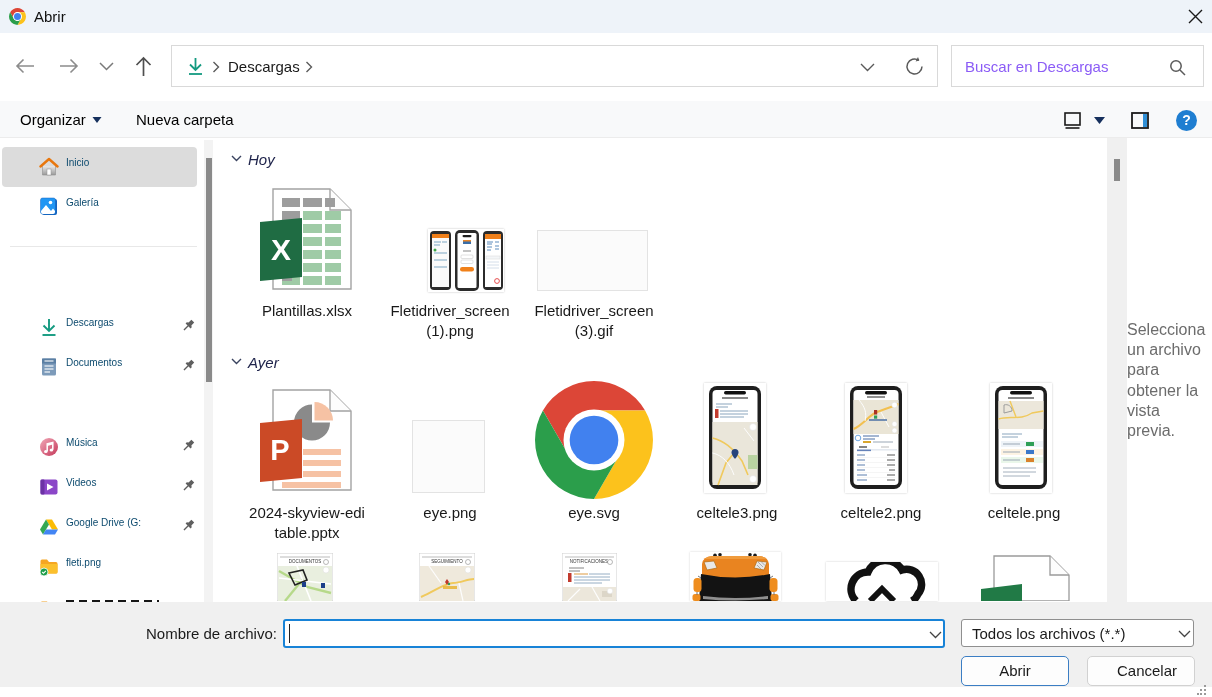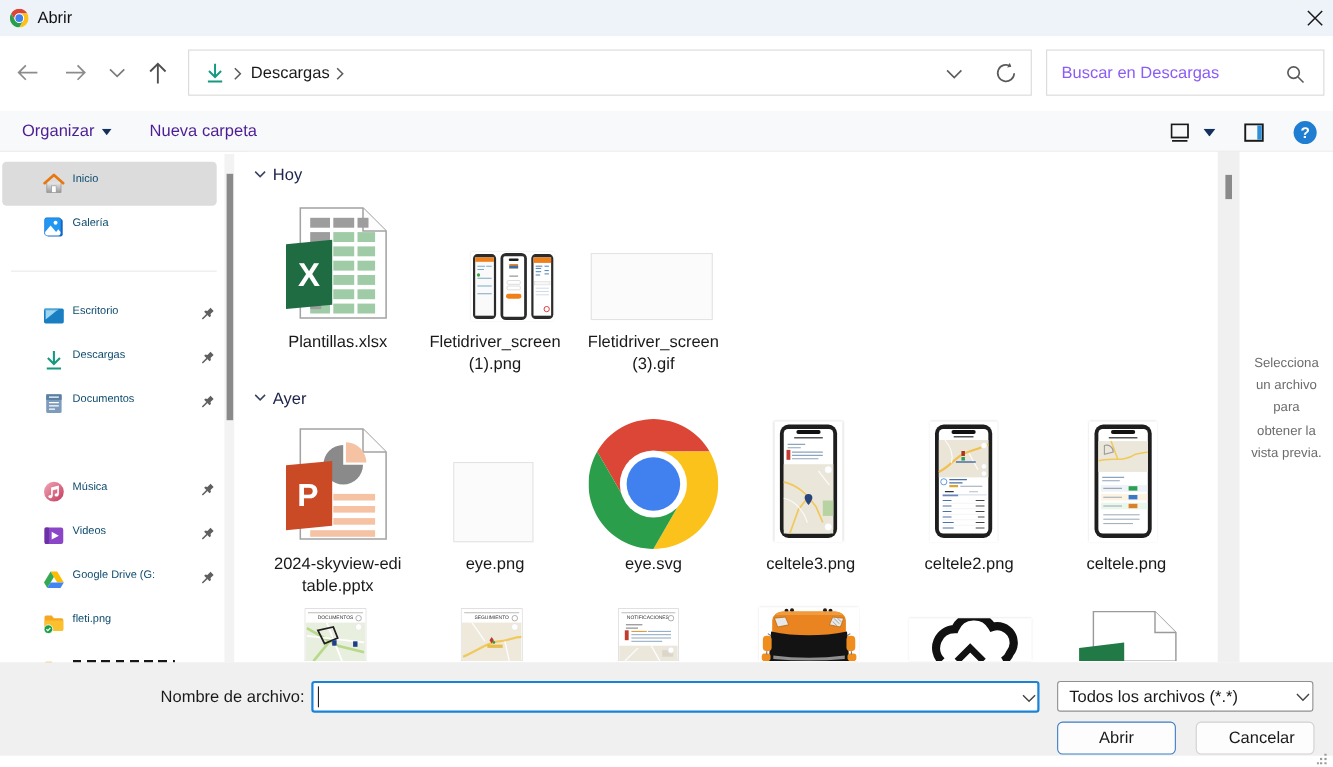--- a/index.html
+++ b/index.html
@@ -11,41 +11,41 @@
 #titlebar .title { position:absolute; left:34px; top:8px; font-size:15px; color:#111; }
 
 #navbar { position:absolute; left:0; top:33px; width:1212px; height:68px; background:#fff; }
 .navbtn { position:absolute; top:23px; }
 #addrbox { position:absolute; left:171px; top:12px; width:767px; height:42px; border:1px solid #d9d9d9; background:#fff; }
 #addrbox .crumb { position:absolute; left:56px; top:12px; font-size:15px; color:#191919; }
 #searchbox { position:absolute; left:951px; top:12px; width:253px; height:42px; border:1px solid #d9d9d9; background:#fff; }
 #searchbox .ph { position:absolute; left:13px; top:12px; font-size:15px; color:#8b5cf6; }
 
 #cmdbar { position:absolute; left:0; top:101px; width:1212px; height:37px; background:#f8f9fa; border-bottom:1px solid #ececec; }
-#cmdbar .t { position:absolute; top:10px; font-size:15px; color:#4c1d95; }
+#cmdbar .t { position:absolute; top:10px; font-size:15px; color:#000000; }
 
 #sidebar { position:absolute; left:0; top:138px; width:225px; height:463px; }
 .srow { position:absolute; left:0; width:197px; height:40px; }
 .srow .lab { position:absolute; left:66px; top:10px; font-size:10px; color:#0c4a6e; white-space:nowrap; }
 .srow .ic { position:absolute; left:39px; top:10px; width:20px; height:20px; }
 .srow .pin { position:absolute; left:180px; top:12px; width:15px; height:15px; }
 #sel { position:absolute; left:2px; top:147px; width:195px; height:40px; background:#dcdcdc; border-radius:4px; }
 #sbsep { position:absolute; left:10px; top:246px; width:187px; height:1px; background:#e8e8e8; }
 #sbscroll { position:absolute; left:204px; top:140px; width:9px; height:462px; background:#f3f3f3; }
 #sbthumb { position:absolute; left:205.5px; top:158px; width:6px; height:224px; background:#8a8a8a; }
 
 #files { position:absolute; left:225px; top:138px; width:882px; height:464px; background:#fff; overflow:hidden; }
-.ghead { position:absolute; font-size:15px; color:#20254c; }
+.ghead { position:absolute; font-size:15px; color:#20254c;font-style:italic; }
 .lbl { position:absolute; width:160px; text-align:center; font-size:15px; color:#191919; }
 
 #fscroll { position:absolute; left:1107px; top:138px; width:20px; height:464px; background:#f0f0f0; }
 #fthumb { position:absolute; left:1114px; top:159px; width:6px; height:22px; background:#8a8a8a; }
 
 #preview { position:absolute; left:1127px; top:138px; width:85px; height:464px; background:#fff; }
-#preview .txt { position:absolute; left:0; top:182px; width:85px; text-align:center; font-size:12px; line-height:20.2px; color:#6c6c6c; }
+#preview .txt { position:absolute; left:0; top:182px; width:85px; font-size:16px; line-height:20.2px; color:#6c6c6c; }
 
 #bottom { position:absolute; left:0; top:602px; width:1212px; height:85px; background:#f0f0f0; }
 #fnlabel { position:absolute; left:146px; top:23px; font-size:15px; color:#1a1a1a; }
 #fninput { position:absolute; left:283px; top:17px; width:662px; height:29px; background:#fff; border:2px solid #1883d7; border-radius:3px; }
 #ftype { position:absolute; left:961px; top:17px; width:233px; height:28px; background:#fff; border:1px solid #8f8f8f; border-radius:3px; }
 #ftype .t { position:absolute; left:10px; top:5px; font-size:15px; color:#1a1a1a; }
 .btn { position:absolute; top:54px; width:108px; height:30px; border-radius:5px; background:#fdfdfd; text-align:center; font-size:15px; line-height:28px; color:#1a1a1a; }
 #btnopen { left:961px; border:1px solid #3b7ec4; }
 #btncancel { left:1087px; border:1px solid #d1d1d1;padding-left:12px; }
 svg { display:block; }
@@ -159,34 +159,20 @@
     <svg class="ic" viewBox="0 0 20 20">
       <rect x="3" y="2" width="15" height="16" rx="2" fill="#1565c0"></rect>
       <rect x="1.5" y="1" width="15" height="16" rx="2" fill="#2196f3"></rect>
       <rect x="1.5" y="1" width="15" height="16" rx="2" fill="none" stroke="#1565c0" stroke-width="0.5"></rect>
       <circle cx="11.5" cy="5.5" r="1.8" fill="#fff"></circle>
       <path d="M2 14 L7 8 L12 14 L14 11.5 L16 14 V15 a2 2 0 0 1 -2 2 H4 a2 2 0 0 1 -2-2 Z" fill="#fff"></path>
     </svg>
     <span class="lab">Galería</span>
   </div>
 
-  <div class="srow" style="top:129px">
-    <svg class="ic" viewBox="0 0 20 20">
-      <rect x="1" y="3.5" width="18" height="13.5" rx="1.5" fill="#1a7ec2"></rect>
-      <path d="M2.5 4.5 h11 L2.5 13.5 Z" fill="#9ed6f2"></path>
-      <path d="M1 3.5 h13 v2 H1 Z" fill="#5db3e0" opacity="0.55"></path>
-    </svg>
-    <span class="lab">Escritorio</span>
-    <svg class="pin" viewBox="0 0 15 15">
-        <g transform="translate(8.2,6.8) rotate(45)">
-          <path d="M-2 -6.5 H2 V-2.5 L3.5 -1.5 V0.2 H-3.5 V-1.5 L-2 -2.5 Z" fill="#5f5f5f"></path>
-          <path d="M0 0 V6" stroke="#5f5f5f" stroke-width="1.3"></path>
-        </g>
-      </svg>
-  </div>
 
   <div class="srow" style="top:169px">
     <svg class="ic" viewBox="0 0 20 20">
       <path d="M10 2 V13 M4.5 8.5 L10 14 L15.5 8.5" stroke="#149a80" stroke-width="1.9" fill="none"></path>
       <path d="M3.5 18 H16.5" stroke="#149a80" stroke-width="1.9"></path>
     </svg>
     <span class="lab">Descargas</span>
     <svg class="pin" viewBox="0 0 15 15">
         <g transform="translate(8.2,6.8) rotate(45)">
           <path d="M-2 -6.5 H2 V-2.5 L3.5 -1.5 V0.2 H-3.5 V-1.5 L-2 -2.5 Z" fill="#5f5f5f"></path>

